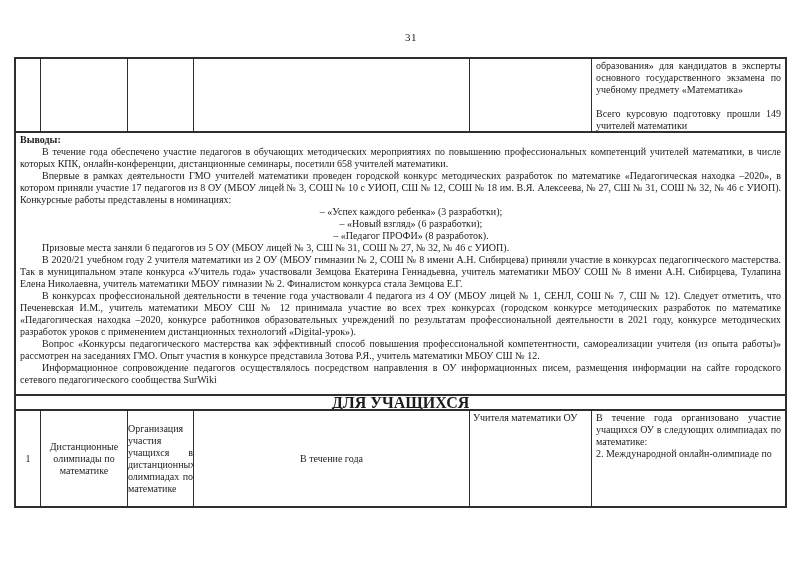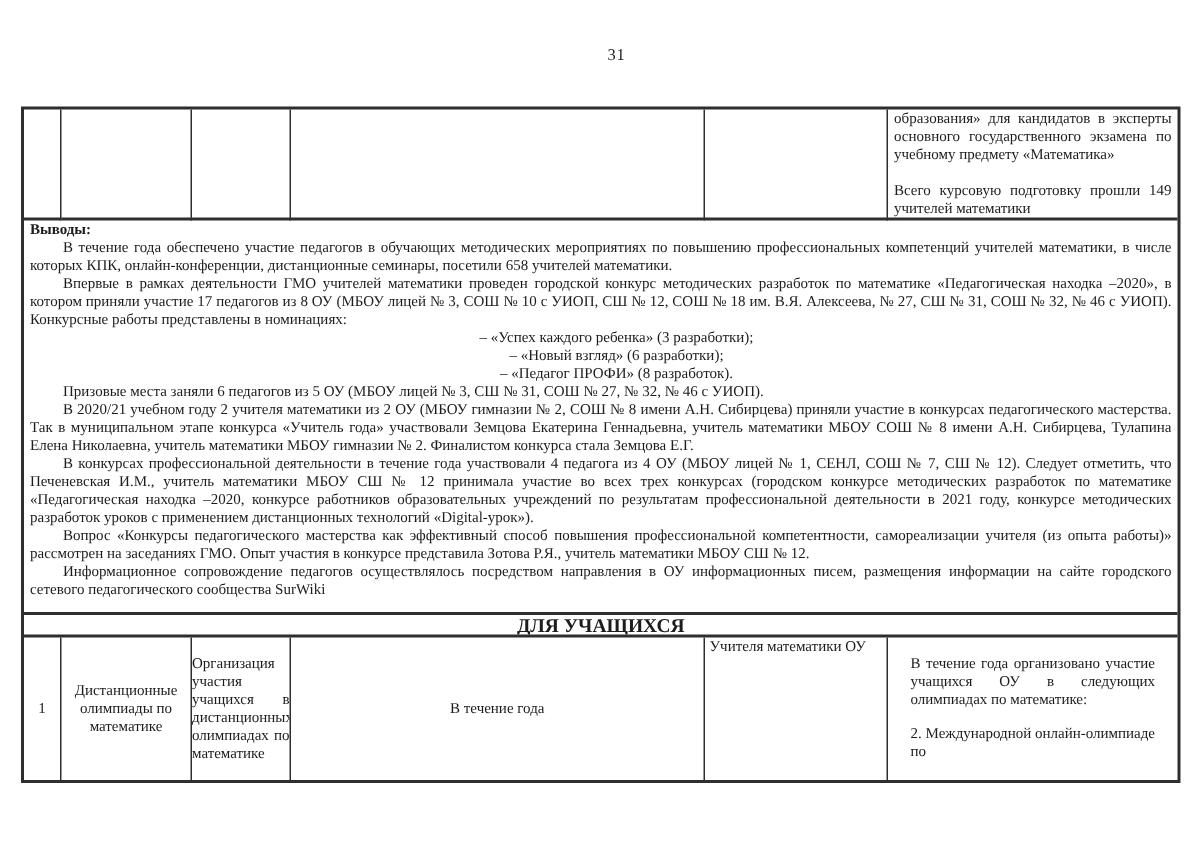--- a/index.html
+++ b/index.html
@@ -7,21 +7,21 @@
     width:800px;height:566px;position:relative;background:#ffffff;
     font-family:"Liberation Serif","DejaVu Serif",serif;
     color:#1c1c1c;font-size:10px;line-height:12px;
     -webkit-font-smoothing:antialiased;overflow:hidden;
   }
   .page-number{
     position:absolute;top:31px;left:0;width:822px;text-align:center;
     font-size:11px;letter-spacing:.5px;
   }
   .doc-table{
-    position:absolute;left:14px;top:71px;width:773px;height:451px;
+    position:absolute;left:14px;top:57px;width:773px;height:451px;
     box-sizing:border-box;border:2px solid #2e2e2e;
     display:grid;
     grid-template-columns:25px 87px 66px 276px 122px 1fr;
     grid-template-rows:74px 263px 15px 1fr;
   }
   .cell{
     box-sizing:border-box;overflow:hidden;
     border-right:1px solid #2e2e2e;border-bottom:2px solid #2e2e2e;
   }
   .cell.last-col{border-right:none;}
@@ -32,29 +32,29 @@
   .result-cont p{margin:0;}
   .result-cont p + p{margin-top:12px;}
   
   .concl{padding:1px 4px 0 4px;text-align:justify;}
   .concl-head{font-weight:bold;}
   .concl p{margin:0;text-indent:22px;}
   .nom{margin:0;padding-left:21px;text-align:center;}
   
   .section-header{
     display:flex;align-items:center;justify-content:center;
-    font-weight:bold;font-size:13px;
+    font-weight:bold;font-size:16px;
   }
   
   .v-center{display:flex;align-items:center;justify-content:center;}
   .txt-center{text-align:center;padding:0 4px;}
   .content-cell-inner{text-align:justify;width:100%;padding:0 6px;}
   .top-align{padding:1px 3px;}
   .result-cell{padding:1px 4px;text-align:justify;}
-  .result-cell p{margin:11px;}
+  .result-cell p{margin:0;}
 </style>
 </head>
 <body>
 
 <div class="page-number">31</div>
 
 <div class="doc-table">
 
   <div class="cell"></div>
   <div class="cell"></div>

